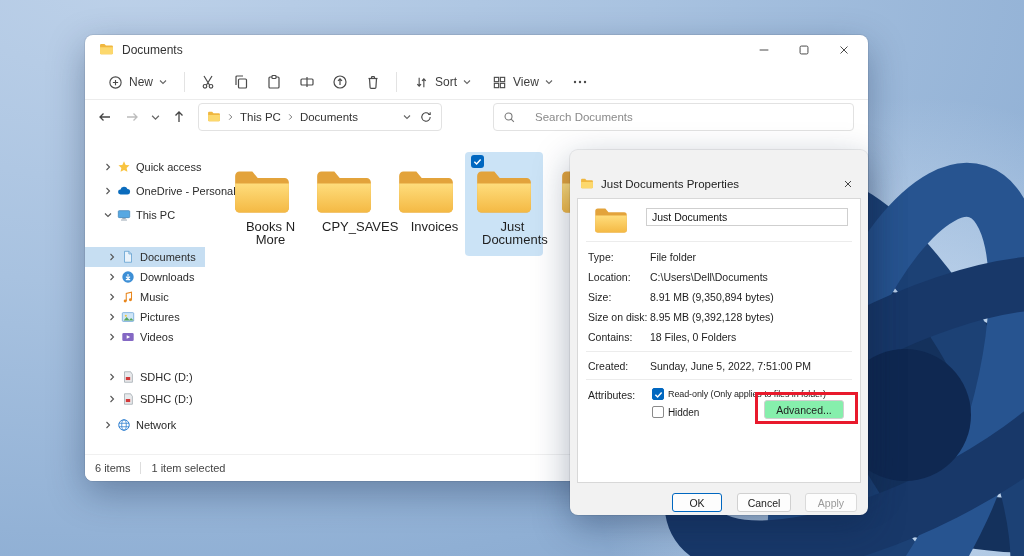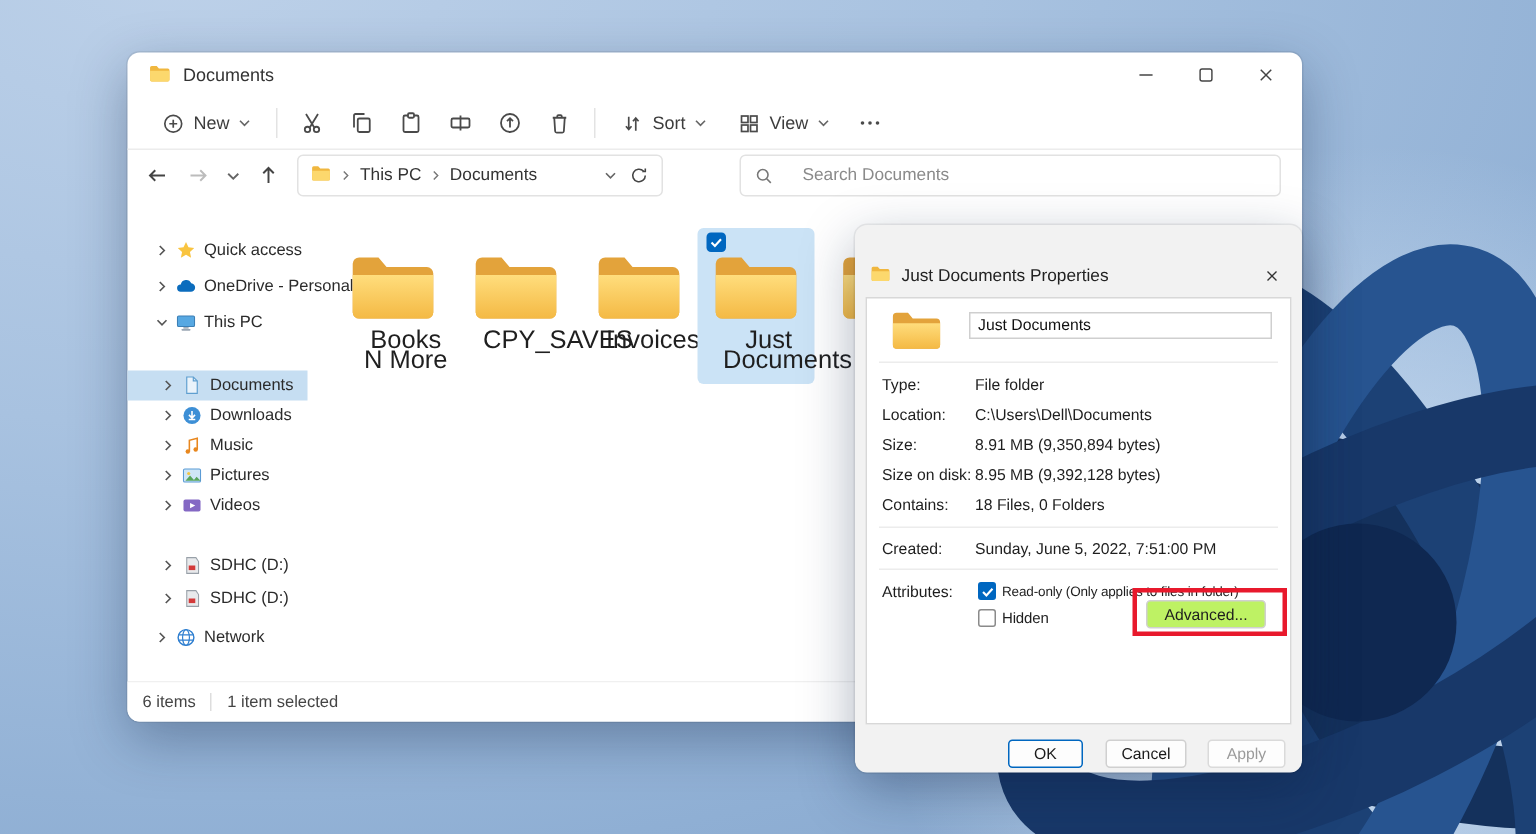--- a/index.html
+++ b/index.html
@@ -38,21 +38,21 @@
   .srow{position:absolute;left:0;right:-60px;height:20px;display:flex;align-items:center;gap:5px;
     padding-left:19px;white-space:nowrap;}
   .srow.child{padding-left:23px;}
   .srow.selrow{background:#c6def2;right:0;}
   .schev{width:8px;display:flex;color:#555;flex:0 0 auto;}
   .sic{display:flex;flex:0 0 auto;}
 
   .content{position:absolute;left:120px;top:100px;right:0;bottom:26px;overflow:hidden;}
   .tile{position:absolute;width:78px;top:34px;text-align:center;}
   .tile svg{display:block;margin:0 auto;}
-  .tlabel{font-size:17px;color:#1f1f1f;margin-top:5px;line-height:13px;margin-left:17px;}
+  .tlabel{font-size:13px;color:#1f1f1f;margin-top:5px;line-height:13px;margin-left:17px;}
   .tile.sel{top:17px;padding:17px 0 10px;background:#cbe3f6;border-radius:4px;}
   .tile.sliver .tlabel{text-align:left;padding-left:6px;}
   .checkbox{position:absolute;left:6px;top:3px;width:13px;height:13px;background:#0067c0;border-radius:3px;
     display:flex;align-items:center;justify-content:center;}
   .statusbar{position:absolute;left:0;right:0;bottom:0;height:26px;display:flex;align-items:center;gap:10px;
     padding-left:10px;font-size:11px;color:#444;border-top:1px solid #f0f0f0;background:#fff;border-radius:0 0 8px 8px;}
   .ssep{width:1px;height:12px;background:#ddd;}
 
   
   .dtitle{position:absolute;top:0;left:0;right:0;height:28px;display:flex;align-items:center;gap:7px;
@@ -64,21 +64,21 @@
   .tab.active{background:#fff;margin-top:0;padding-top:5px;position:relative;z-index:3;}
   .panel{position:absolute;left:7px;right:7px;top:48px;height:283px;background:#fff;border:1px solid #d8d8d8;overflow:hidden;}
   .plabel{position:absolute;font-size:10.5px;color:#1e1e1e;}
   .pvalue{position:absolute;font-size:10.5px;color:#1e1e1e;white-space:nowrap;}
   .psep{position:absolute;left:8px;right:8px;height:1px;background:#ececec;}
   .nameinput{position:absolute;left:68px;top:9px;width:202px;height:18px;border:1px solid #cfcfcf;
     font-size:10.5px;font-family:inherit;padding:0 5px;color:#111;box-sizing:border-box;}
   .cbox{position:absolute;width:12px;height:12px;border:1px solid #8a8a8a;background:#fff;border-radius:2px;box-sizing:border-box;}
   .cbox.checked{background:#0067c0;border-color:#0067c0;display:flex;align-items:center;justify-content:center;}
   .attrtext{position:absolute;font-size:9px;letter-spacing:-0.1px;color:#1e1e1e;white-space:nowrap;}
-  .advbtn{position:absolute;left:186px;top:201px;width:80px;height:19px;background:#bef264;border:1px solid #d0d0d0;
+  .advbtn{position:absolute;left:186px;top:201px;width:80px;height:19px;background:#86efac;border:1px solid #d0d0d0;
     border-radius:3px;font-size:10.5px;display:flex;align-items:center;justify-content:center;color:#1e1e1e;box-sizing:border-box;}
   .redbox{position:absolute;left:177px;top:193px;width:103px;height:32px;border:3px solid #e8192c;z-index:6;box-sizing:border-box;}
   .dbtn{position:absolute;top:343px;height:19px;border-radius:3px;font-size:10.5px;display:flex;align-items:center;
     justify-content:center;background:#fdfdfd;border:1px solid #d0d0d0;color:#1b1b1b;box-sizing:border-box;}
   .dbtn.ok{left:102px;width:50px;border-color:#0067c0;}
   .dbtn.cancel{left:167px;width:54px;text-align:center;}
   .dbtn.apply{left:235px;width:52px;color:#9a9a9a;border-color:#dadada;}
 </style>
 </head>
 <body>

